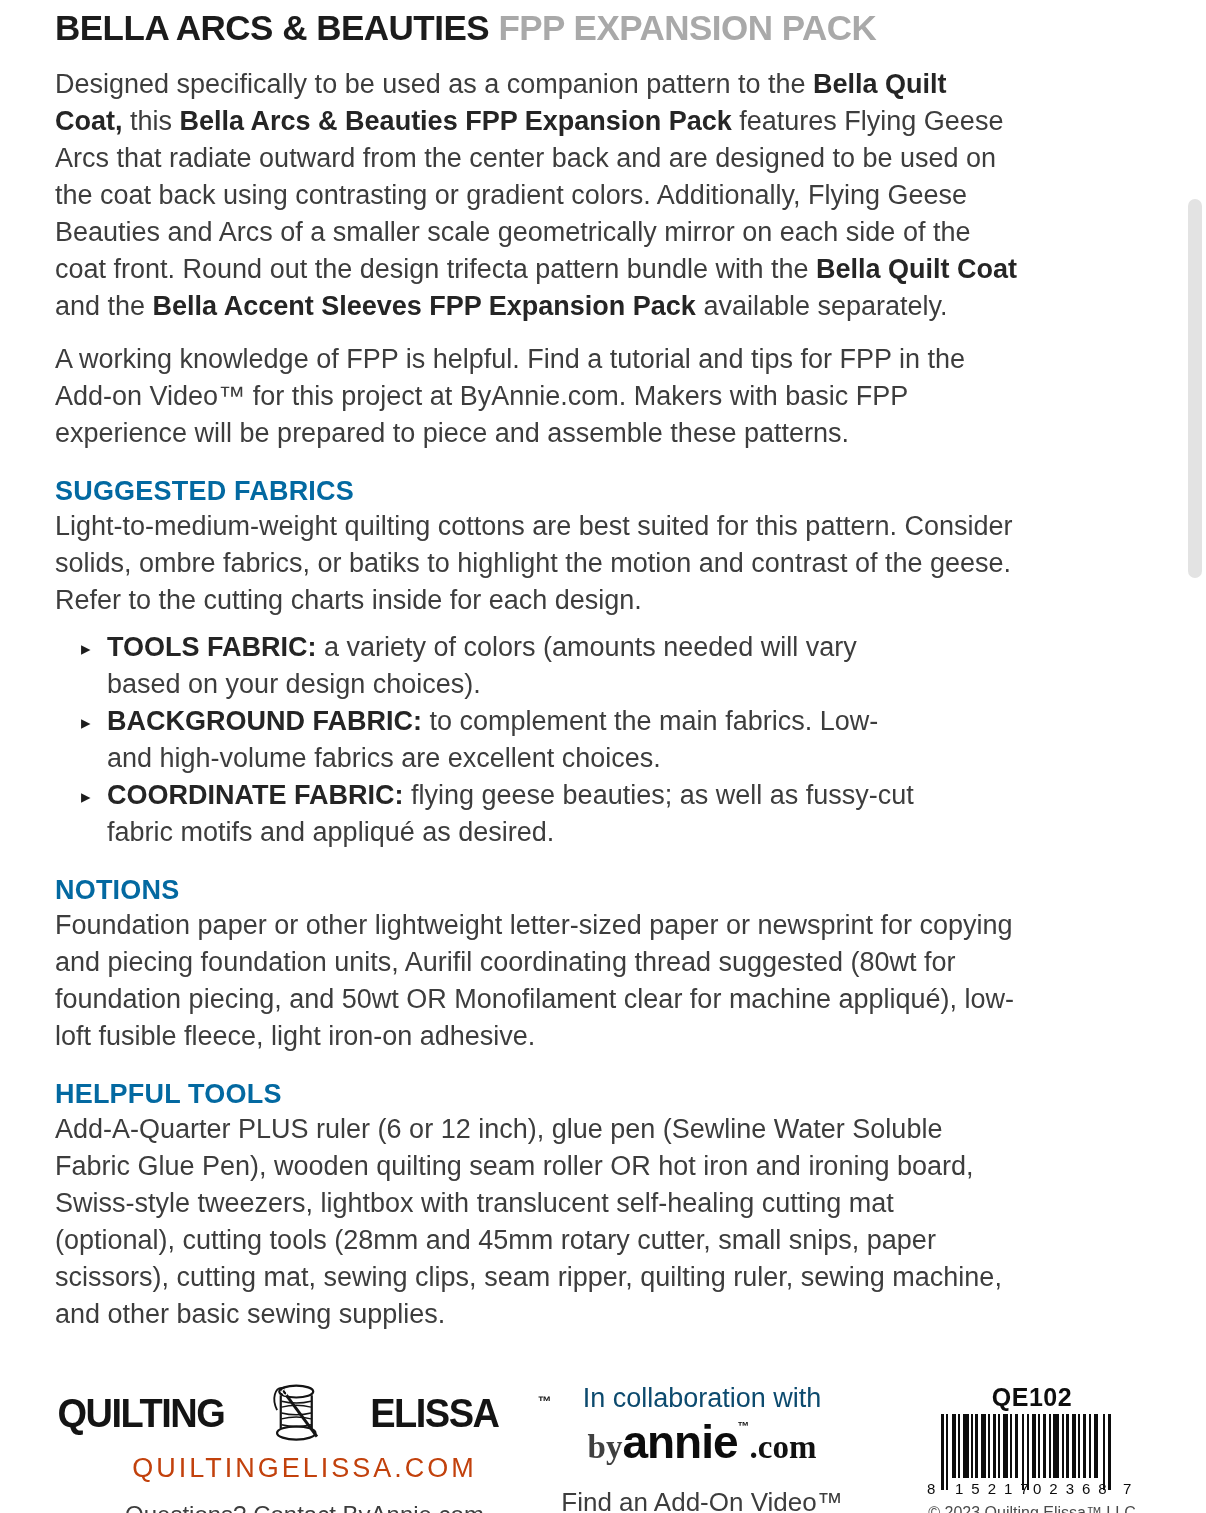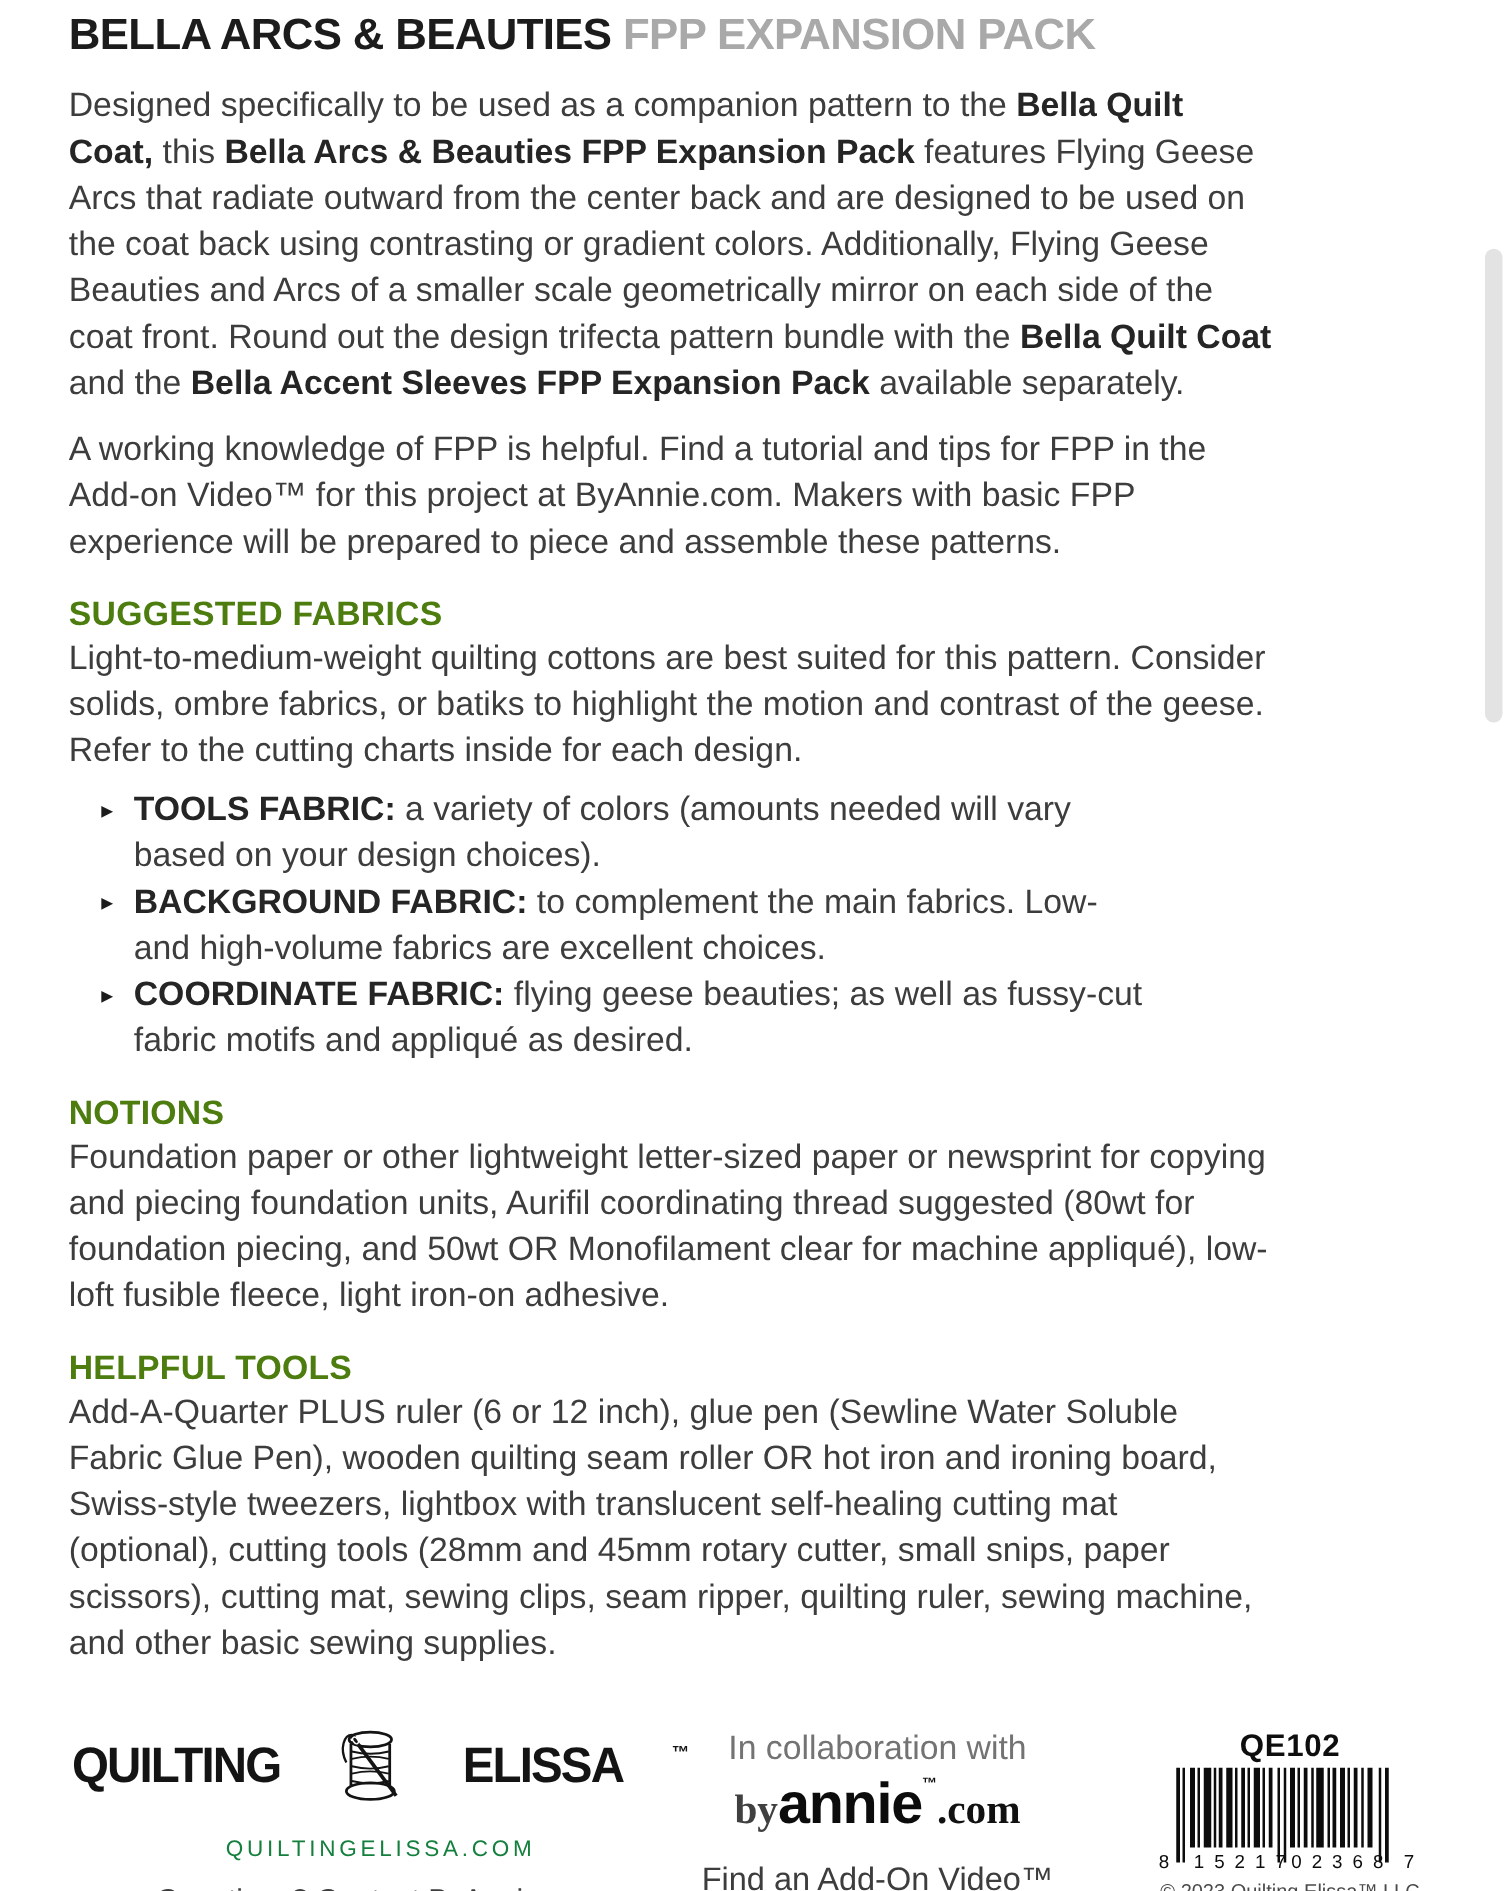--- a/index.html
+++ b/index.html
@@ -21,21 +21,21 @@
   }
   .page-title .title-gray { color: #a9a9a9; }
 
   p.body {
     font-size: 27px; line-height: 37px; margin: 16px 0 0;
     color: #3d3d3d; max-width: 965px;
   }
   .b { font-weight: 700; color: #252525; }
 
   h2.section {
-    font-size: 27px; font-weight: 700; color: #4d7c0f;
+    font-size: 27px; font-weight: 700; color: #0369a1;
     line-height: 34px; margin: 22px 0 0; letter-spacing: 0.2px;
   }
   h2.section + p.body { margin-top: 0; }
 
   ul.fabric-list { list-style: none; margin: 10px 0 0; padding: 0 0 0 52px; }
   ul.fabric-list li {
     position: relative; font-size: 27px; line-height: 37px;
     max-width: 810px; margin: 0; color: #3d3d3d;
   }
   ul.fabric-list .arrow {
@@ -50,24 +50,24 @@
   .f-right { width: 250px; margin-left: 40px;  text-align: center; }
 
   .logo-row { display: flex; align-items: center; justify-content: center; height: 60px; gap: 39px; }
   .logo-word {
     font-size: 38px; font-weight: 700; letter-spacing: -1.5px; color: #141414;
     transform: scaleY(1.05);
   }
   .logo-tm { font-size: 14px; font-weight: 700; color: #141414; vertical-align: top; position: relative; top: -12px; }
   .spool { margin: 0 2px; position: relative; top: 2px; }
 
-  .website { margin-top: 26px; font-size: 18px; letter-spacing: 3px; color: #15803d; }
+  .website { margin-top: 10px; font-size: 27px; letter-spacing: 3px; color: #c2410c; }
   .contact { margin-top: 17px; font-size: 24px; color: #3d3d3d; }
 
-  .collab { font-size: 27px; color: #737373; }
+  .collab { font-size: 27px; color: #0c4a6e; }
   .byannie { margin-top: 2px; line-height: 52px; white-space: nowrap; }
   .by   { font-family: "Liberation Serif", serif; font-weight: 700; font-size: 33px; color: #404040; }
   .annie{ font-size: 46px; font-weight: 800; letter-spacing: -1px; color: #0c0c0c; }
   .annie-tm { font-size: 12px; font-weight: 700; vertical-align: top; position: relative; top: -16px; color: #0c0c0c; }
   .dotcom { font-family: "Liberation Serif", serif; font-weight: 700; font-size: 33px; color: #111; }
   .find-video { margin-top: 8px; font-size: 26px; color: #3d3d3d; }
 
   .sku { font-size: 25px; font-weight: 700; color: #0e0e0e; letter-spacing: 0.5px; }
   .barcode-box { margin-top: 2px; }
   .copyright { font-size: 16px; color: #4a4a4a; margin-top: 2px; white-space: nowrap; }

